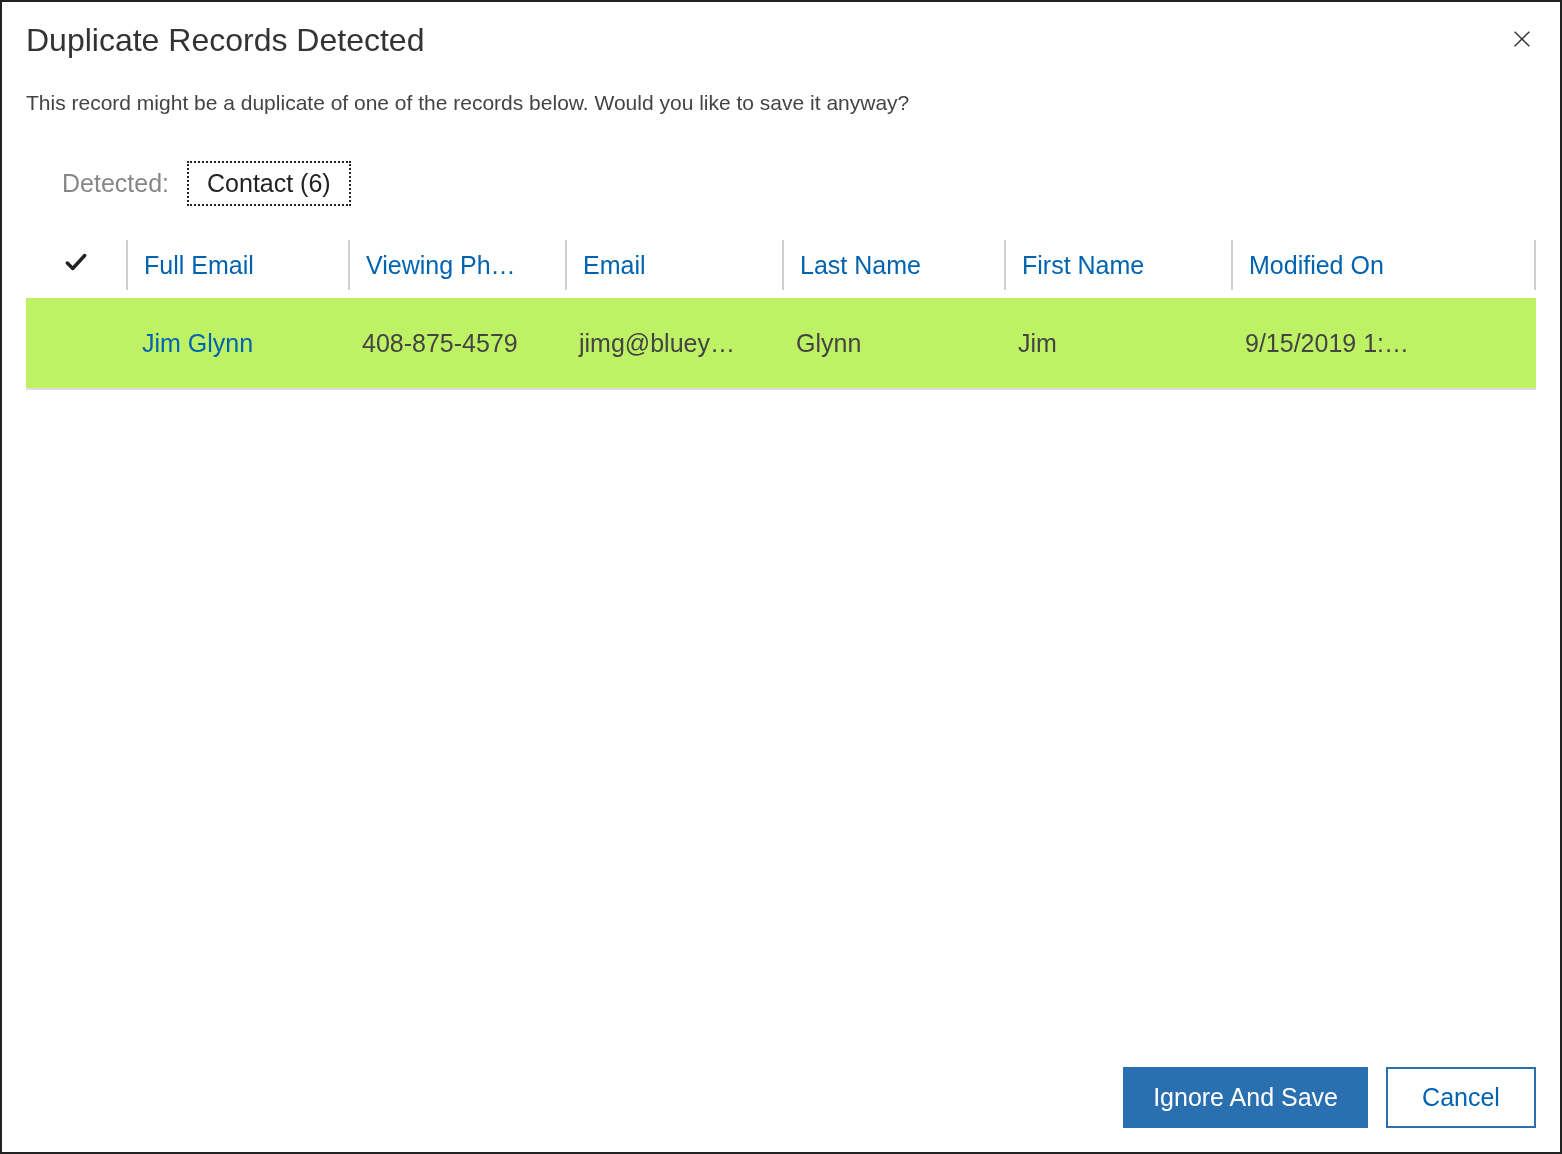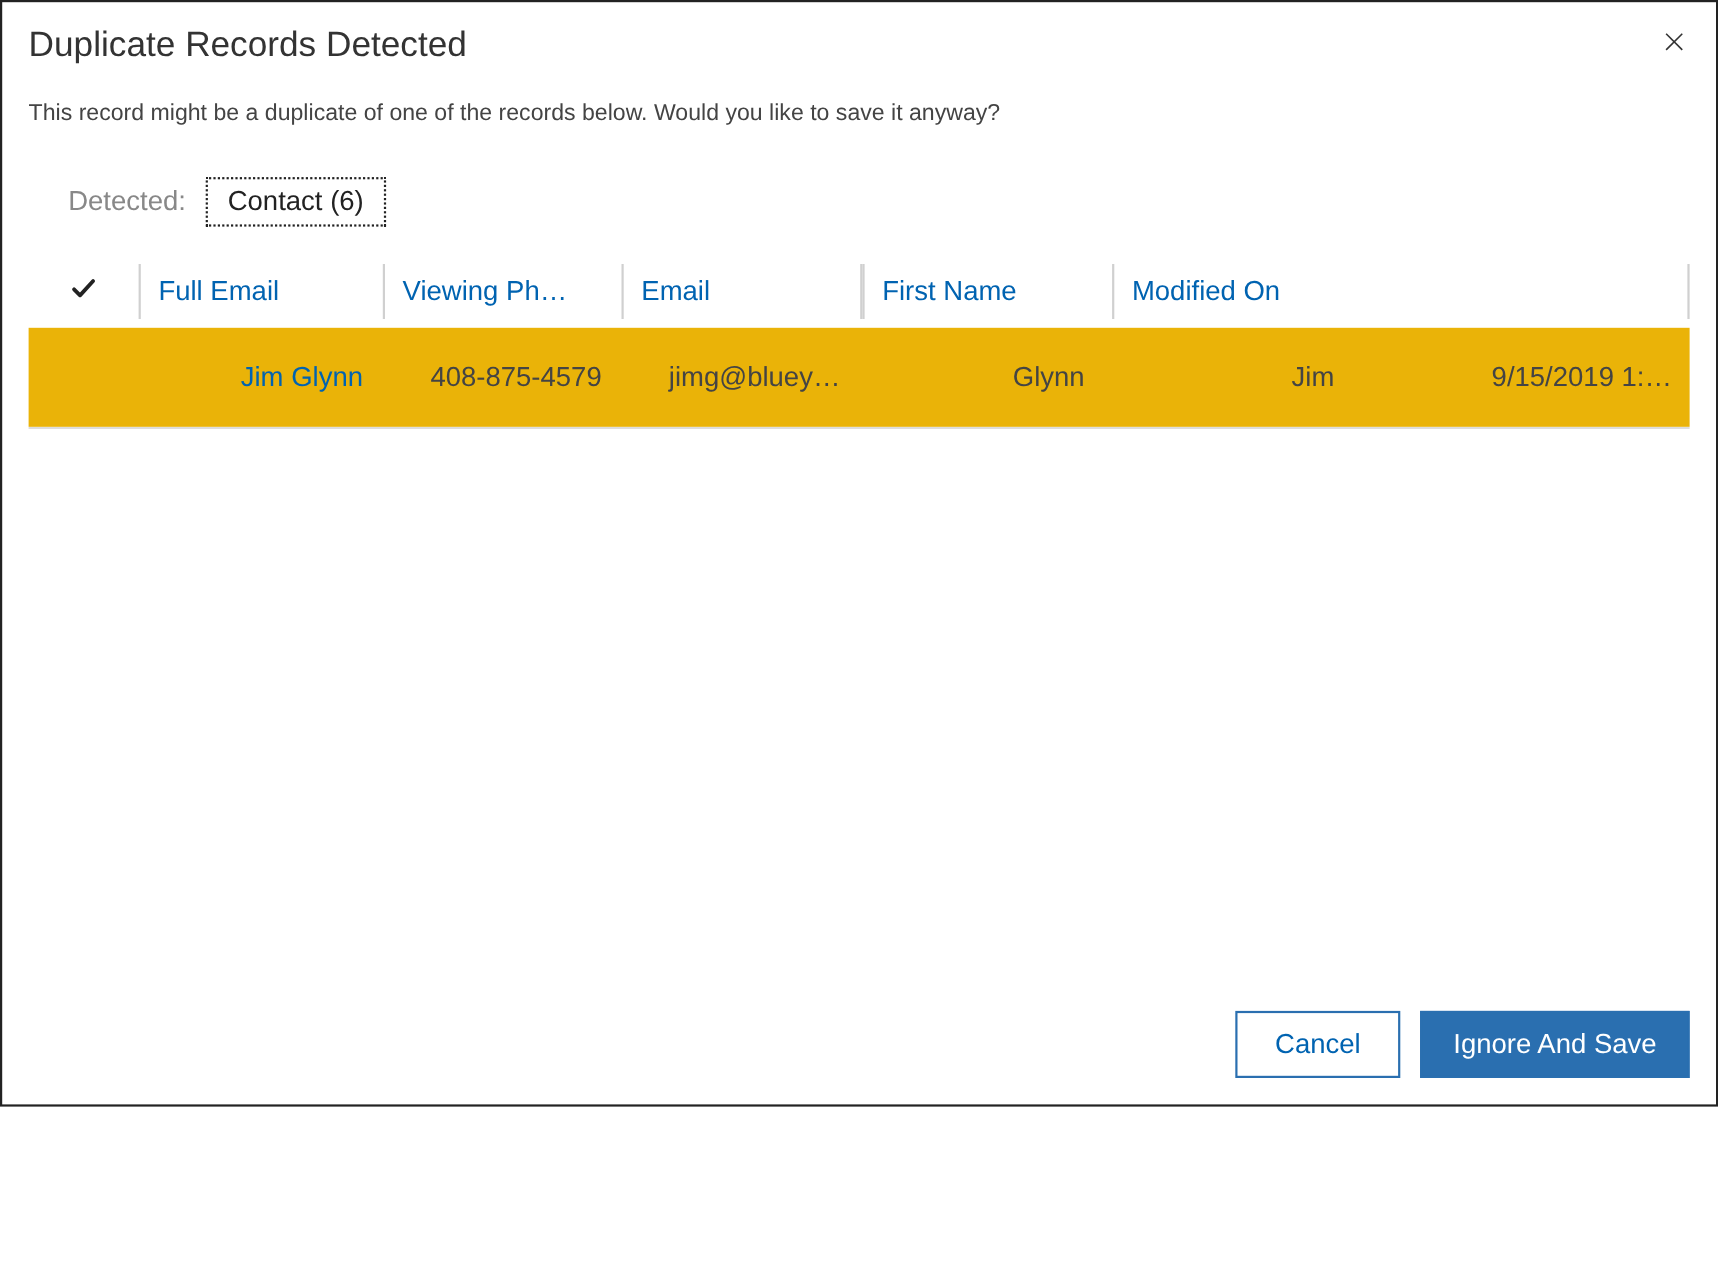--- a/index.html
+++ b/index.html
@@ -5,21 +5,21 @@
   * { box-sizing: border-box; }
   body {
     margin: 0;
     padding: 0;
     font-family: "Segoe UI", Arial, sans-serif;
     background: #fff;
     color: #333;
   }
   .dialog {
     width: 1562px;
-    height: 1006px;
+    height: 1154px;
     border: 2px solid #222;
     position: relative;
     display: flex;
     flex-direction: column;
   }
   .dialog-header {
     display: flex;
     align-items: center;
     justify-content: space-between;
     padding: 20px 24px 10px 24px;
@@ -101,23 +101,22 @@
   .col.firstname   { width: 225px; flex-shrink: 0; }
   .col.modified    { flex: 1; }
 
   .grid-body {
     border-bottom: 2px solid #ddd;
   }
   .grid-row {
     display: flex;
     align-items: center;
     height: 90px;
-    background: #eab308;
-    cursor: pointer;
-    text-align: right;
+    background: #bef264;
+    cursor: pointer;
   }
   .grid-row .cell {
     font-size: 25px;
     color: #444;
     padding: 0 16px;
     white-space: nowrap;
     overflow: hidden;
     text-overflow: ellipsis;
   }
   .cell.check     { width: 100px; flex-shrink: 0; }
@@ -186,20 +185,21 @@
           </svg>
         </span>
       </div>
       <div class="col-sep"></div>
       <div class="col fullname">Full Email</div>
       <div class="col-sep"></div>
       <div class="col phone">Viewing Ph…</div>
       <div class="col-sep"></div>
       <div class="col email">Email</div>
       <div class="col-sep"></div>
+      <div class="col lastname">Last Name</div>
       <div class="col-sep"></div>
       <div class="col firstname">First Name</div>
       <div class="col-sep"></div>
       <div class="col modified">Modified On</div>
       <div class="col-sep"></div>
     </div>
 
     <div class="grid-body">
       <div class="grid-row">
         <div class="cell check"></div>
@@ -207,17 +207,17 @@
         <div class="cell phone">408-875-4579</div>
         <div class="cell email">jimg@bluey…</div>
         <div class="cell lastname">Glynn</div>
         <div class="cell firstname">Jim</div>
         <div class="cell modified">9/15/2019 1:…</div>
       </div>
     </div>
   </div>
 
   <div class="dialog-footer">
+    <div class="btn primary">Ignore And Save</div>
     <div class="btn secondary">Cancel</div>
-    <div class="btn primary">Ignore And Save</div>
   </div>
 
 </div>
 
 </body></html>

